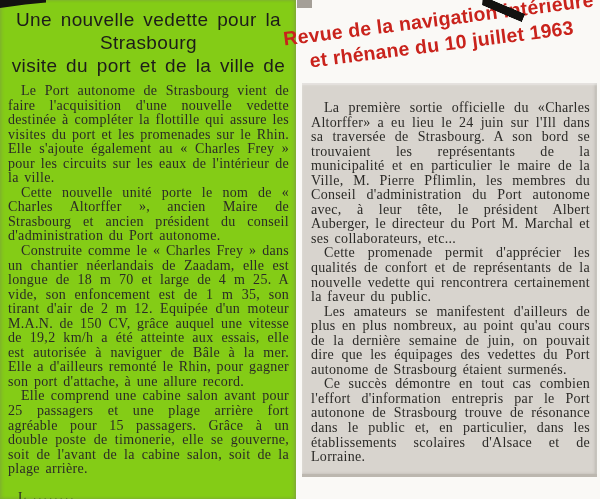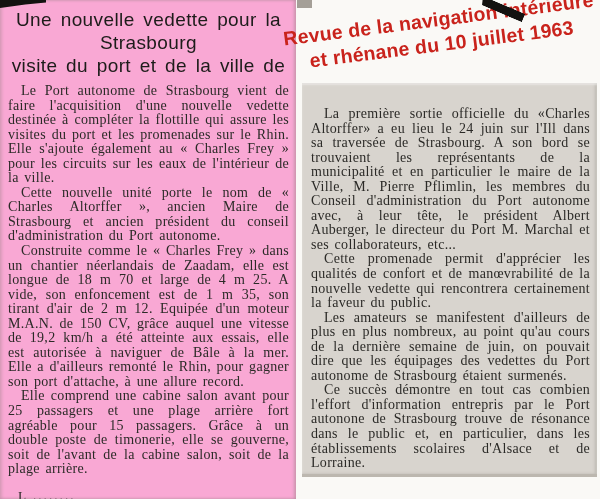--- a/index.html
+++ b/index.html
@@ -18,21 +18,21 @@
   }
   .clipping.left {
     left: 0; top: 0;
     width: 296px; height: 499px;
     padding: 6px 7px 0 8px;
     box-shadow: inset -2px 0 3px rgba(120,115,105,.35), inset 2px 0 3px rgba(120,115,105,.25);
   }
   .clipping.right {
     left: 302px; top: 83px;
     width: 295px; height: 394px;
-    padding: 24px 7px 0 9px;
+    padding: 18px 7px 0 9px;
     border-bottom: 3px solid #bcb7af;
     box-shadow: inset 0 2px 2px rgba(255,255,255,.5), inset -2px 0 3px rgba(120,115,105,.3);
   }
   .headline {
     font-family: "Liberation Sans", sans-serif;
     font-weight: 400;
     font-size: 19px;
     line-height: 23px;
     letter-spacing: 0.4px;
     word-spacing: 3px;
@@ -85,38 +85,38 @@
   .artifact.gap-tab {
     left: 297px; top: 0; width: 15px; height: 8px;
     background: #a49f97;
   }
 </style>
 </head>
 <body>
 
 <div class="page" style="background: rgb(250, 249, 246);">
 
-  <div class="clipping left" style="background-color: #f9a8d4;">
+  <div class="clipping left" style="background-color: #84cc16;">
     <h1 class="headline">
       <span>Une nouvelle vedette pour la</span>
       <span>Strasbourg</span>
       <span>visite du port et de la ville de</span>
     </h1>
     <div class="coltext">
         <p>Le Port autonome de Strasbourg vient de faire l'acquisition d'une nouvelle vedette destinée à compléter la flottille qui assure les visites du port et les promenades sur le Rhin. Elle s'ajoute également au « Charles Frey » pour les circuits sur les eaux de l'intérieur de la ville.</p>
         <p>Cette nouvelle unité porte le nom de « Charles Altorffer », ancien Maire de Strasbourg et ancien président du conseil d'administration du Port autonome.</p>
         <p>Construite comme le « Charles Frey » dans un chantier néerlandais de Zaadam, elle est longue de 18 m 70 et large de 4 m 25. A vide, son enfoncement est de 1 m 35, son tirant d'air de 2 m 12. Equipée d'un moteur M.A.N. de 150 CV, grâce auquel une vitesse de 19,2 km/h a été atteinte aux essais, elle est autorisée à naviguer de Bâle à la mer. Elle a d'ailleurs remonté le Rhin, pour gagner son port d'attache, à une allure record.</p>
         <p>Elle comprend une cabine salon avant pour 25 passagers et une plage arrière fort agréable pour 15 passagers. Grâce à un double poste de timonerie, elle se gouverne, soit de l'avant de la cabine salon, soit de la plage arrière.</p>
       </div>
   </div>
 
   <div class="clipping right" style="background-color: rgb(216, 212, 206);">
     <div class="coltext">
         <p>La première sortie officielle du «Charles Altorffer» a eu lieu le 24 juin sur l'Ill dans sa traversée de Strasbourg. A son bord se trouvaient les représentants de la municipalité et en particulier le maire de la Ville, M. Pierre Pflimlin, les membres du Conseil d'administration du Port autonome avec, à leur tête, le président Albert Auberger, le directeur du Port M. Marchal et ses collaborateurs, etc...</p>
-        <p>Cette promenade permit d'apprécier les qualités de confort et de manœvrabilité de la nouvelle vedette qui rencontrera certainement la faveur du public.</p>
+        <p>Cette promenade permit d'apprécier les qualités de confort et de représentants de la nouvelle vedette qui rencontrera certainement la faveur du public.</p>
         <p>Les amateurs se manifestent d'ailleurs de plus en plus nombreux, au point qu'au cours de la dernière semaine de juin, on pouvait dire que les équipages des vedettes du Port autonome de Strasbourg étaient surmenés.</p>
         <p>Ce succès démontre en tout cas combien l'effort d'information entrepris par le Port autonone de Strasbourg trouve de résonance dans le public et, en particulier, dans les établissements scolaires d'Alsace et de Lorraine.</p>
       </div>
   </div>
 
   <div class="stamp" style="color: rgb(201, 35, 28);">
     <div>Revue de la navigation intérieure</div>
     <div>et rhénane du 10 juillet 1963</div>
   </div>
 

